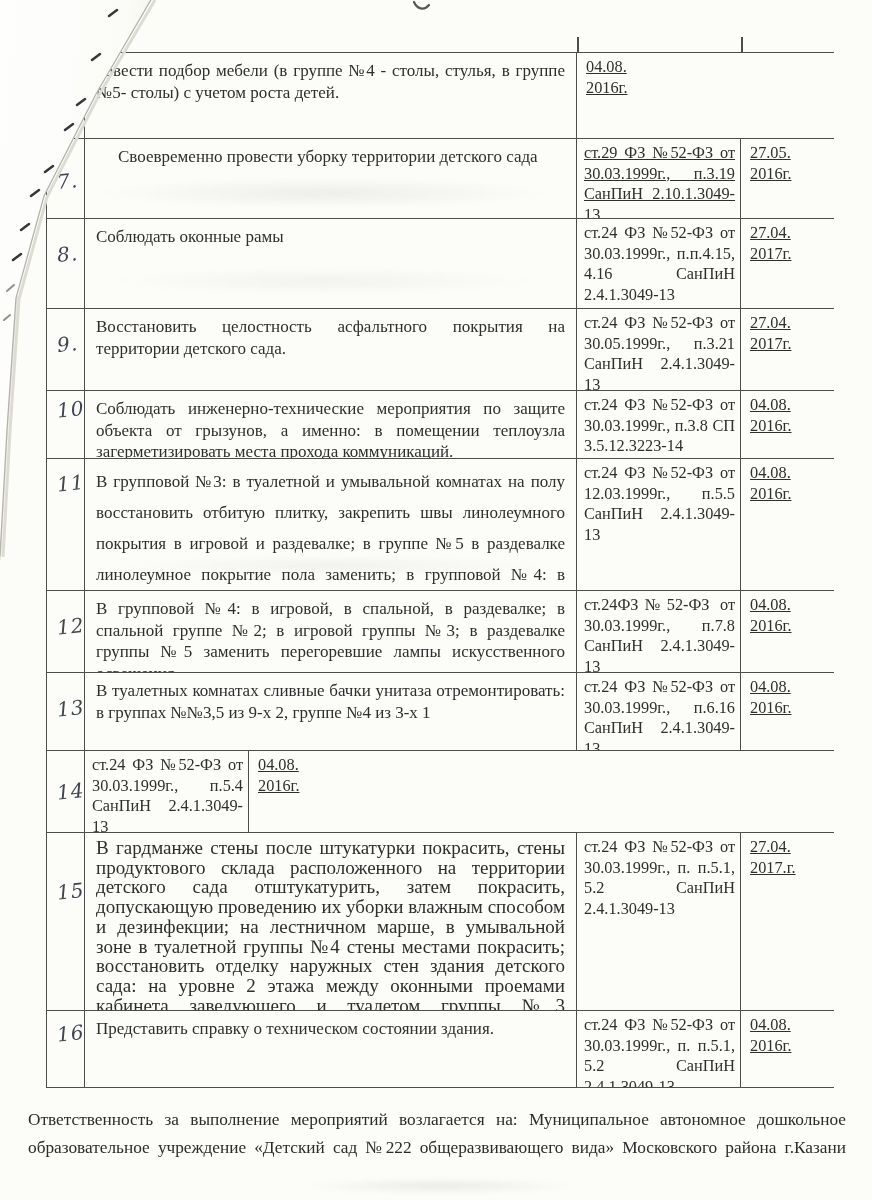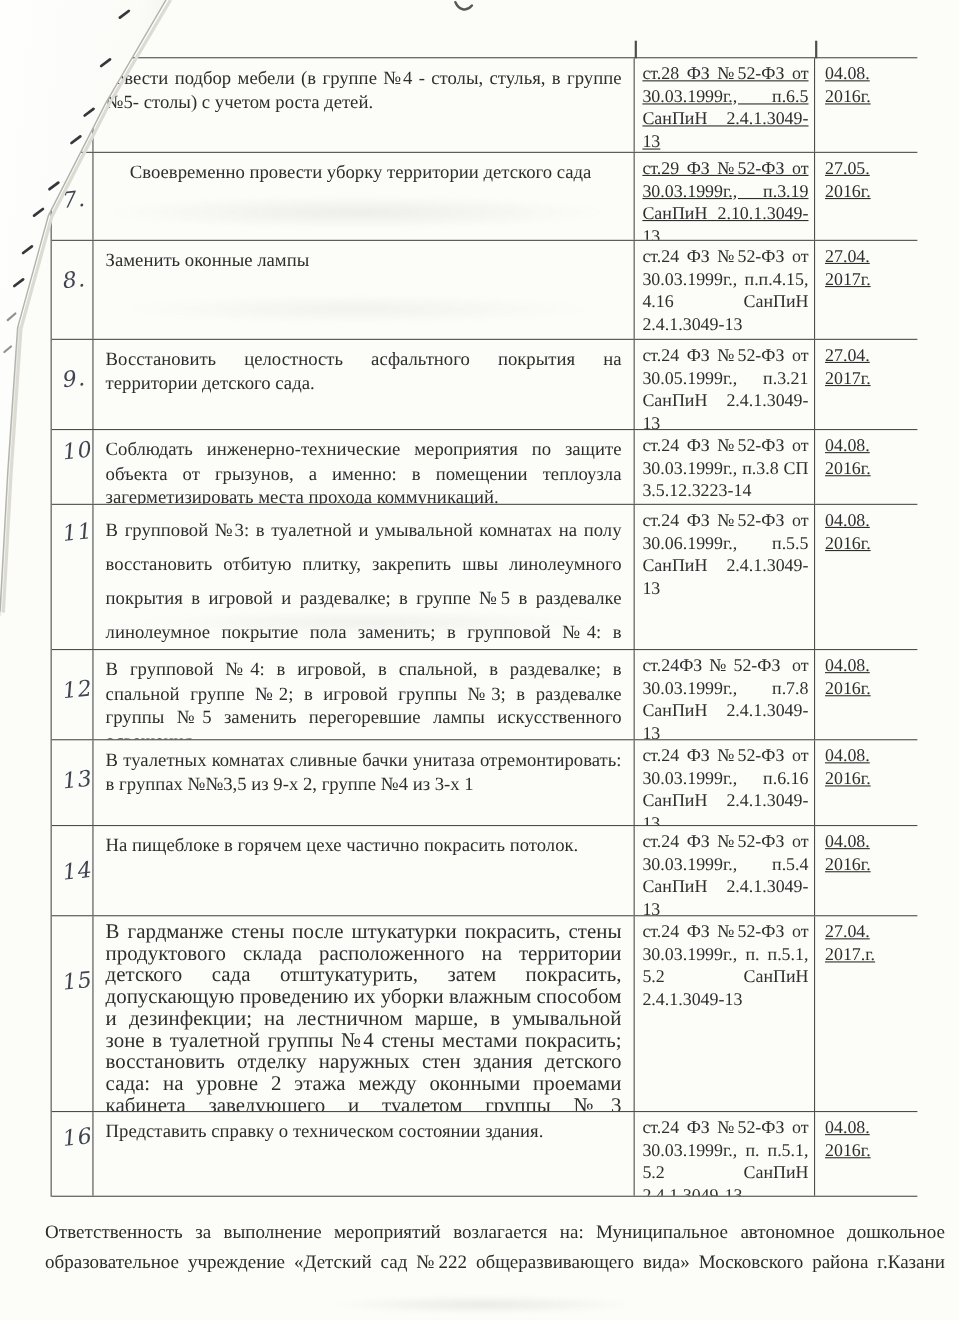--- a/index.html
+++ b/index.html
@@ -72,21 +72,21 @@
   .n9{margin-top:46px}
   .n10{margin-top:10px}
 
   
   .stub{position:absolute;top:-16px;height:16px;width:1.6px;background:#4d4d4d;}
   .stub.s1{left:530px}
   .stub.s2{left:694px}
 
   
   .footer{
-    position:absolute;left:41px;top:1106px;width:818px;
+    position:absolute;left:28px;top:1106px;width:818px;
     font-size:17.3px;line-height:27.5px;
     color:#2b2b2b;
   }
   .footer .fline{display:block;text-align:justify;text-align-last:justify;}
 
   
   .foldSvg{position:absolute;left:0;top:0;z-index:6;pointer-events:none;}
   .inkSvg{position:absolute;left:0;top:0;z-index:7;pointer-events:none;}
   .smudge{position:absolute;filter:blur(2px);pointer-events:none;}
   .sm1{left:95px;top:178px;width:460px;height:30px;
@@ -108,34 +108,33 @@
   <div class="smudge sm4"></div>
   <div class="smudge sm2"></div>
 
   <div class="tableWrap">
     <div class="stub s1"></div>
     <div class="stub s2"></div>
 
     <div class="trow hr0">
       <div class="cell num"><span class="hand n0"></span></div>
       <div class="cell desc"><span>ровести подбор мебели (в группе №4 -  столы, стулья, в группе №5- столы)  с учетом роста детей.</span></div>
-      <div class="cell law ul"><span>ст.28 ФЗ №52-ФЗ от 30.03.1999г., п.6.5 СанПиН 2.4.1.3049-13</span></div>
       <div class="cell date"><span>04.08. 2016г.</span></div>
     </div>
 
     <div class="trow hr1">
       <div class="cell num"><span class="hand n1">7.</span></div>
       <div class="cell desc"><span>Своевременно провести уборку территории детского сада</span></div>
       <div class="cell law ul"><span>ст.29 ФЗ №52-ФЗ от 30.03.1999г., п.3.19 СанПиН 2.10.1.3049-13</span></div>
       <div class="cell date"><span>27.05. 2016г.</span></div>
     </div>
 
     <div class="trow hr2">
       <div class="cell num"><span class="hand n2">8.</span></div>
-      <div class="cell desc"><span>Заменить оконные лампы</span></div>
+      <div class="cell desc"><span>Соблюдать оконные рамы</span></div>
       <div class="cell law"><span>ст.24 ФЗ №52-ФЗ от 30.03.1999г., п.п.4.15, 4.16 СанПиН 2.4.1.3049-13</span></div>
       <div class="cell date"><span>27.04. 2017г.</span></div>
     </div>
 
     <div class="trow hr3">
       <div class="cell num"><span class="hand n3">9.</span></div>
       <div class="cell desc"><span>Восстановить целостность асфальтного покрытия на территории детского сада.</span></div>
       <div class="cell law"><span>ст.24 ФЗ №52-ФЗ от 30.05.1999г., п.3.21 СанПиН 2.4.1.3049-13</span></div>
       <div class="cell date"><span>27.04. 2017г.</span></div>
     </div>
@@ -143,41 +142,40 @@
     <div class="trow hr4">
       <div class="cell num"><span class="hand n4">10.</span></div>
       <div class="cell desc"><span>Соблюдать инженерно-технические мероприятия по защите объекта от грызунов, а именно: в помещении теплоузла загерметизировать места прохода коммуникаций.</span></div>
       <div class="cell law"><span>ст.24 ФЗ №52-ФЗ от 30.03.1999г., п.3.8 СП 3.5.12.3223-14</span></div>
       <div class="cell date"><span>04.08. 2016г.</span></div>
     </div>
 
     <div class="trow hr5">
       <div class="cell num"><span class="hand n5">11.</span></div>
       <div class="cell desc"><span>В групповой №3: в туалетной и умывальной комнатах на полу восстановить  отбитую плитку, закрепить швы линолеумного покрытия в игровой и раздевалке; в группе №5 в раздевалке линолеумное покрытие пола заменить; в групповой №4: в туалетной местами на полу восстановить плитку, в игровой и раздевалке линолеумное покрытие пола закрепить.</span></div>
-      <div class="cell law"><span>ст.24 ФЗ №52-ФЗ от 30.06.1999г., п.5.5 СанПиН 2.4.1.3049-13</span></div>
+      <div class="cell law"><span>ст.24 ФЗ №52-ФЗ от 12.03.1999г., п.5.5 СанПиН 2.4.1.3049-13</span></div>
       <div class="cell date"><span>04.08. 2016г.</span></div>
     </div>
 
     <div class="trow hr6">
       <div class="cell num"><span class="hand n6">12.</span></div>
       <div class="cell desc"><span>В групповой №4: в игровой, в спальной, в раздевалке; в спальной группе №2; в игровой группы №3; в раздевалке группы №5 заменить перегоревшие лампы искусственного освещения.</span></div>
       <div class="cell law"><span>ст.24ФЗ№52-ФЗ от 30.03.1999г., п.7.8 СанПиН 2.4.1.3049-13</span></div>
       <div class="cell date"><span>04.08. 2016г.</span></div>
     </div>
 
     <div class="trow hr7">
       <div class="cell num"><span class="hand n7">13.</span></div>
       <div class="cell desc"><span>В туалетных комнатах сливные бачки унитаза отремонтировать: в группах №№3,5 из 9-х 2, группе №4 из 3-х 1</span></div>
       <div class="cell law"><span>ст.24 ФЗ №52-ФЗ от 30.03.1999г., п.6.16 СанПиН 2.4.1.3049-13</span></div>
       <div class="cell date"><span>04.08. 2016г.</span></div>
     </div>
 
     <div class="trow hr8">
       <div class="cell num"><span class="hand n8">14.</span></div>
-      <div class="cell desc"><span>На пищеблоке в горячем цехе частично покрасить потолок.</span></div>
       <div class="cell law"><span>ст.24 ФЗ №52-ФЗ от 30.03.1999г., п.5.4 СанПиН 2.4.1.3049-13</span></div>
       <div class="cell date"><span>04.08. 2016г.</span></div>
     </div>
 
     <div class="trow hr9">
       <div class="cell num"><span class="hand n9">15.</span></div>
       <div class="cell desc"><span>В гардманже стены после штукатурки покрасить, стены продуктового склада расположенного на территории детского сада отштукатурить, затем покрасить, допускающую проведению их уборки влажным способом и дезинфекции; на лестничном марше, в умывальной зоне в туалетной группы №4 стены местами покрасить; восстановить отделку наружных стен  здания детского сада: на уровне 2 этажа между оконными проемами кабинета заведующего и туалетом группы №3 (разрушенную кирпичную кладку).</span></div>
       <div class="cell law"><span>ст.24 ФЗ №52-ФЗ от 30.03.1999г., п. п.5.1, 5.2 СанПиН 2.4.1.3049-13</span></div>
       <div class="cell date"><span>27.04. 2017.г.</span></div>
     </div>

